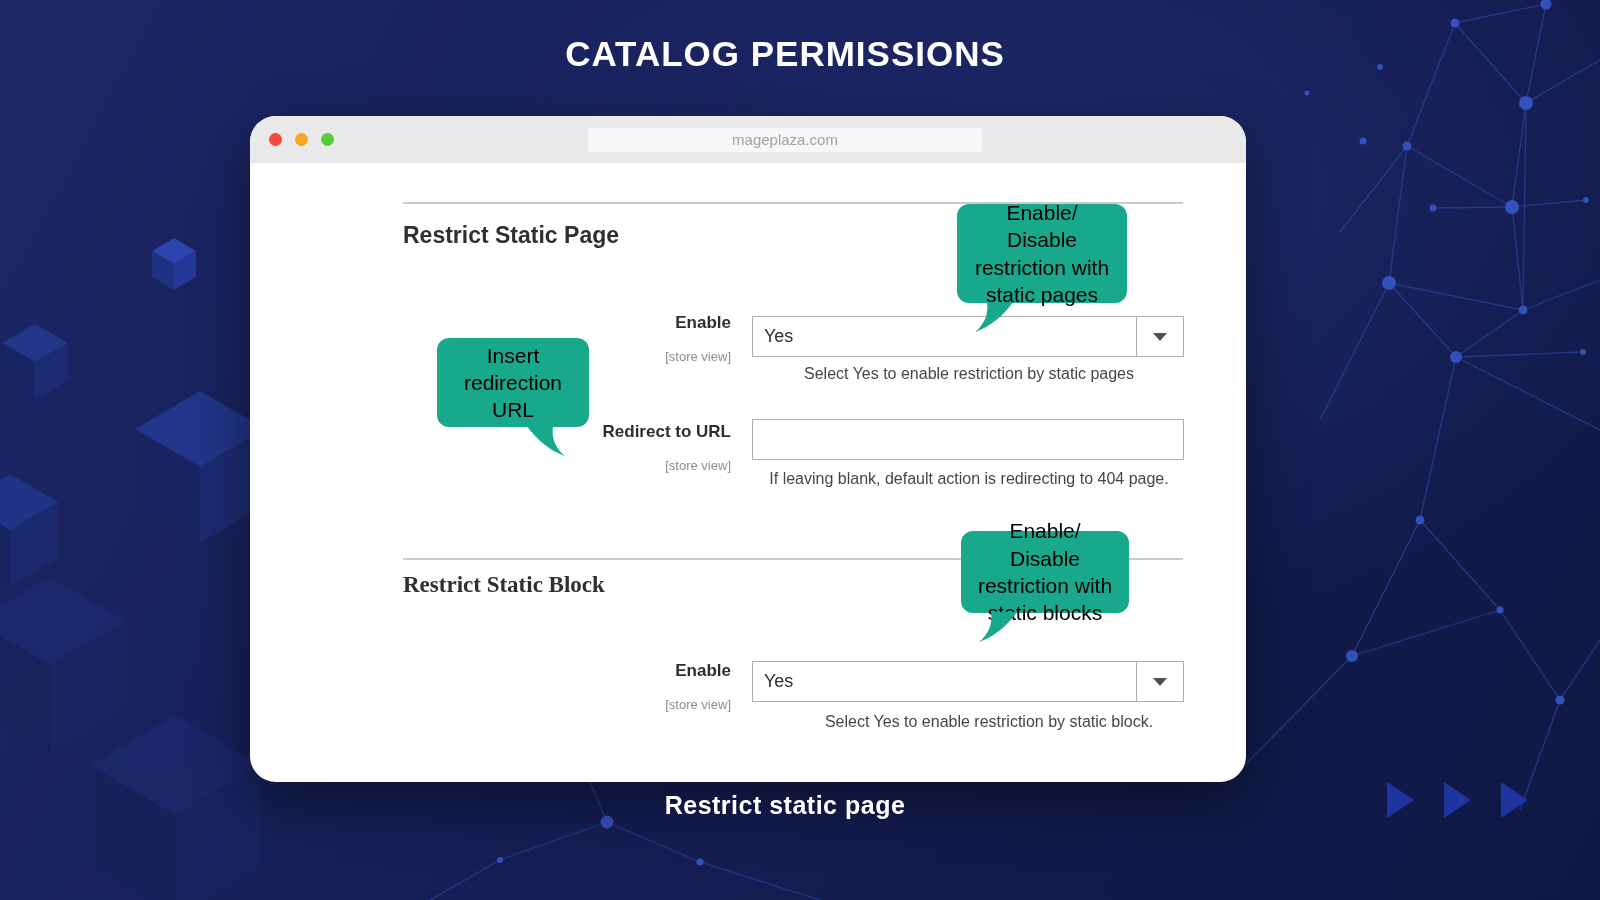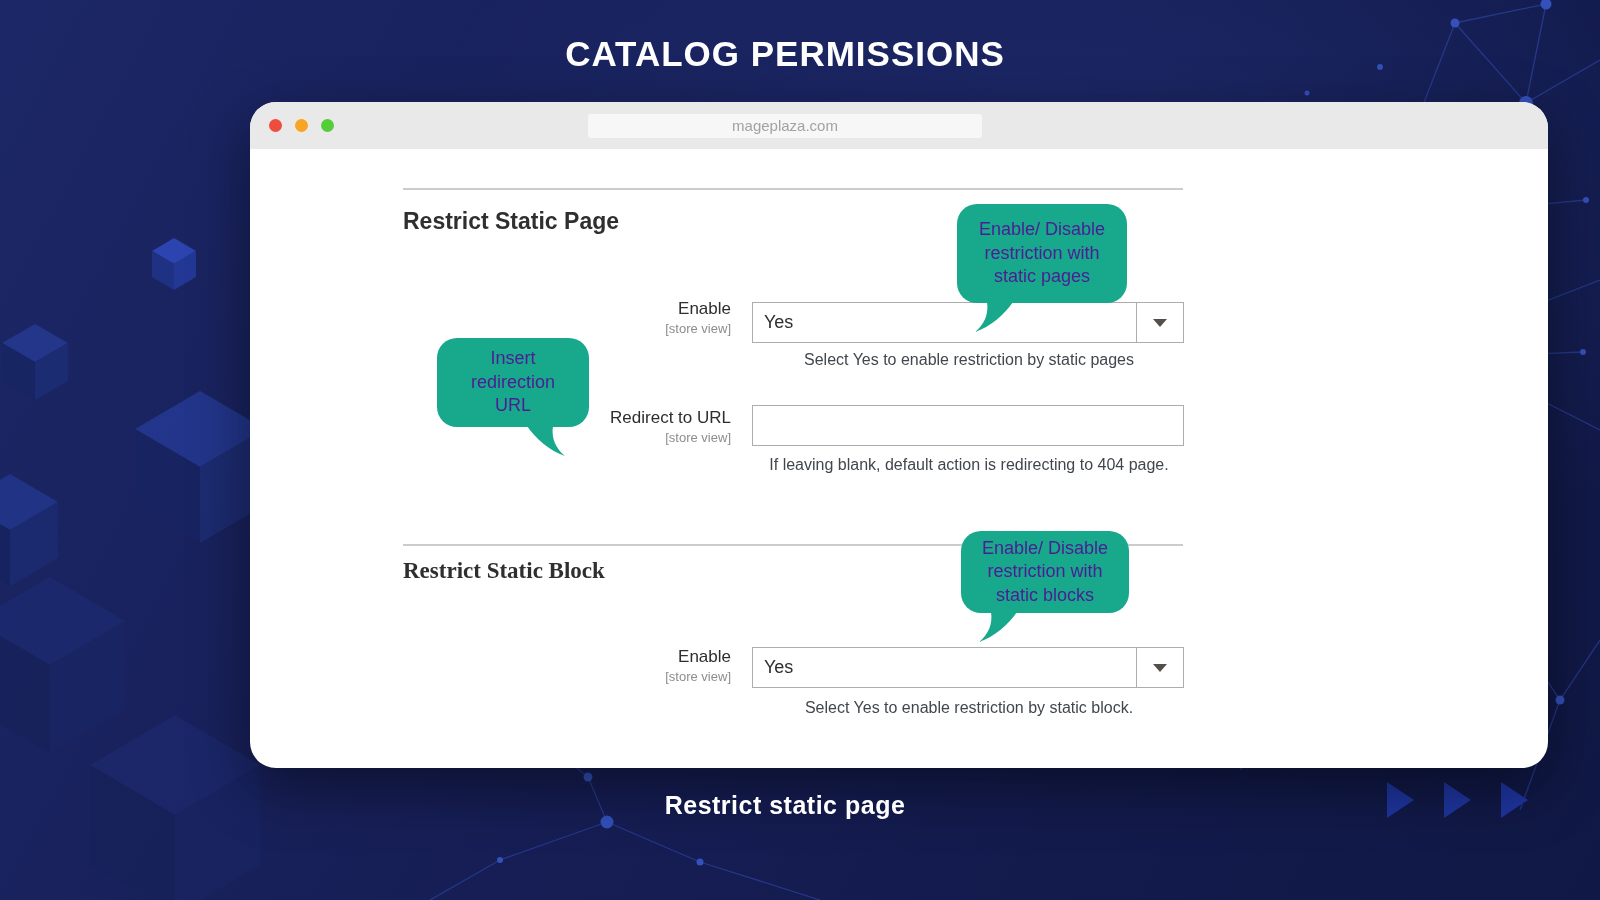--- a/index.html
+++ b/index.html
@@ -15,22 +15,22 @@
   .page-title{
     position:absolute;left:0;top:34px;width:1570px;text-align:center;
     color:#ffffff;font-size:35px;font-weight:700;letter-spacing:1px;
   }
   .page-caption{
     position:absolute;left:0;top:791px;width:1570px;text-align:center;
     color:#ffffff;font-size:25px;font-weight:700;letter-spacing:.5px;
   }
   
   .window{
-    position:absolute;left:250px;top:102px;width:1298px;height:666px;
-    background:#ffffff;border-radius:26px;box-shadow:0 20px 60px rgba(0,0,0,.45);
+    position:absolute;left:250px;top:116px;width:956px;height:666px;
+    background:#ffffff;border-radius:26px;box-shadow:0 20px 60px rgba(0,0,0,.45);padding-left:40px;
   }
   .window-bar{
     position:absolute;left:0;top:0;right:0;height:47px;background:#e9e9e9;
     border-radius:26px 26px 0 0;
   }
   .lights{position:absolute;left:19px;top:17px;display:flex;gap:13px;}
   .light{width:13px;height:13px;border-radius:50%;}
   .light.red{background:#ee4d3e;}
   .light.yellow{background:#f6a623;}
   .light.green{background:#55cd39;}
@@ -39,45 +39,45 @@
     background:#f7f7f7;color:#a2a2a2;font-size:15px;line-height:24px;text-align:center;
   }
   
   .divider{position:absolute;left:153px;width:780px;height:2px;background:#cccccc;}
   .divider.d1{top:86px;}
   .divider.d2{top:442px;}
   .section-heading{position:absolute;left:153px;color:#2f2f2f;font-size:23px;font-weight:700;}
   .heading1{top:106px;}
   .heading2{top:456px;font-family:Liberation Serif, serif;}
   .field-label{position:absolute;left:280px;width:201px;text-align:right;}
-  .field-label .lbl{color:#2e2e2e;font-size:17px;font-weight:400;}
-  .field-label .scope{color:#8d8d8d;font-size:13px;margin-top:2px;}
+  .field-label .lbl{color:#2e2e2e;font-size:17px;font-weight:700;}
+  .field-label .scope{color:#8d8d8d;font-size:13px;margin-top:16px;}
   .lab1{top:197px;} .lab2{top:306px;} .lab3{top:545px;}
   .select-box{
     position:absolute;left:502px;width:432px;height:41px;background:#fff;
     border:1px solid #adadad;box-sizing:border-box;cursor:pointer;
   }
   .sel1{top:200px;} .sel2{top:545px;}
   .select-value{position:absolute;left:11px;top:0;line-height:39px;font-size:18px;color:#2e2e2e;}
   .select-caret{position:absolute;right:0;top:0;bottom:0;width:46px;border-left:1px solid #adadad;}
   .select-caret span{
     position:absolute;left:50%;top:50%;margin:-4px 0 0 -7px;width:0;height:0;
     border-left:7px solid transparent;border-right:7px solid transparent;border-top:8px solid #554f49;
   }
   .text-input{
     position:absolute;left:502px;top:303px;width:432px;height:41px;box-sizing:border-box;
     border:1px solid #adadad;background:#fff;font-size:17px;color:#2e2e2e;padding:0 10px;
   }
   .note{position:absolute;left:503px;width:432px;color:#41474d;font-size:16px;line-height:1.38;text-align:center;}
-  .note1{top:247px;} .note2{top:352px;} .note3{top:595px;}
+  .note1{top:247px;} .note2{top:352px;} .note3{top:595px;margin-left:20px;}
   
   .callout{
-    position:absolute;z-index:20;background:#18a88c;border-radius:20px;color:#4c1d95;
+    position:absolute;z-index:20;background:#18a88c;border-radius:12px;color:#000000;
     display:flex;align-items:center;justify-content:center;text-align:center;
-    font-size:18px;line-height:1.3;
+    font-size:21px;line-height:1.3;
   }
   .callout .txt{padding:6px 14px;}
   .co1{left:957px;top:204px;width:170px;height:99px;}
   .co2{left:437px;top:338px;width:152px;height:89px;}
   .co3{left:961px;top:531px;width:168px;height:82px;}
   .tail{position:absolute;top:calc(100% - 1px);}
   .tail.left{left:18px;}
   .tail.right{right:18px;}
 </style>
 </head>

